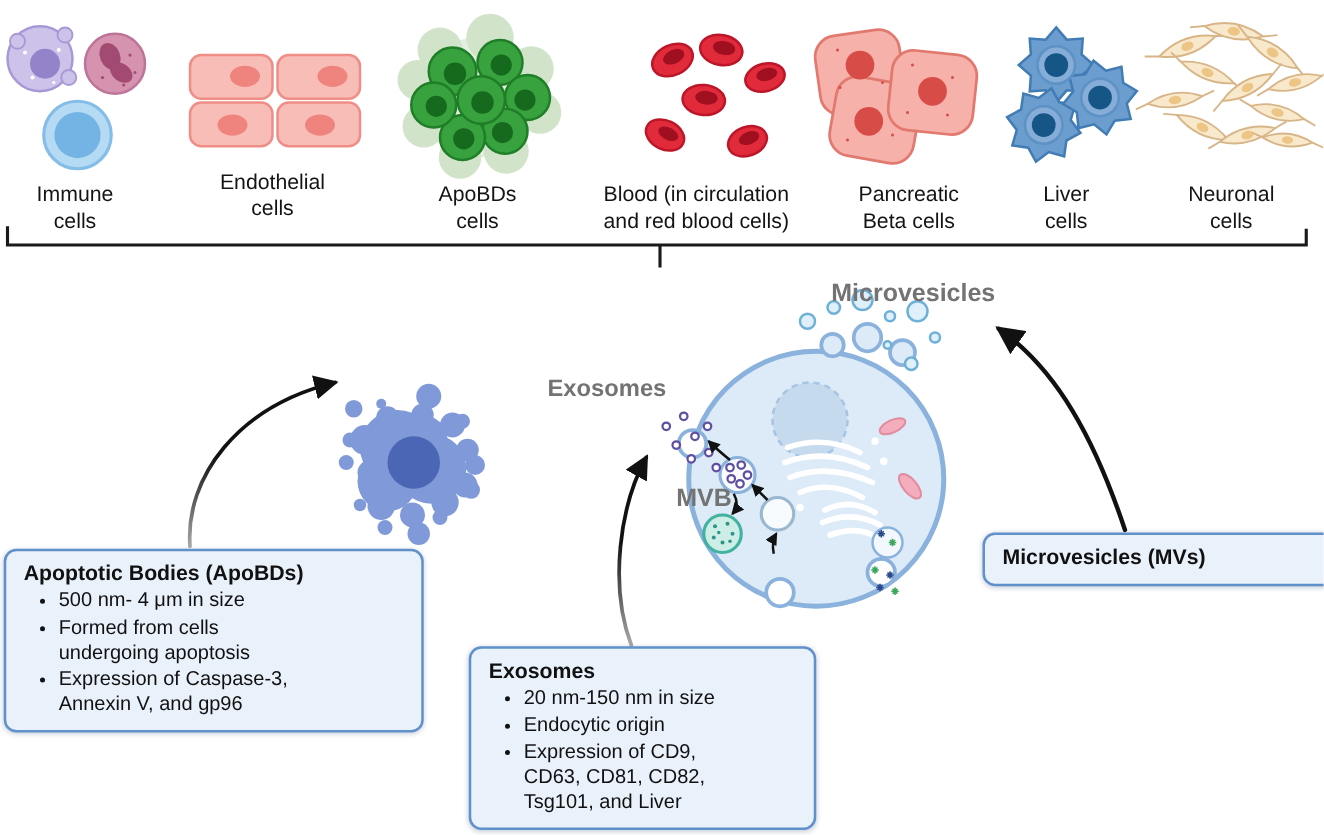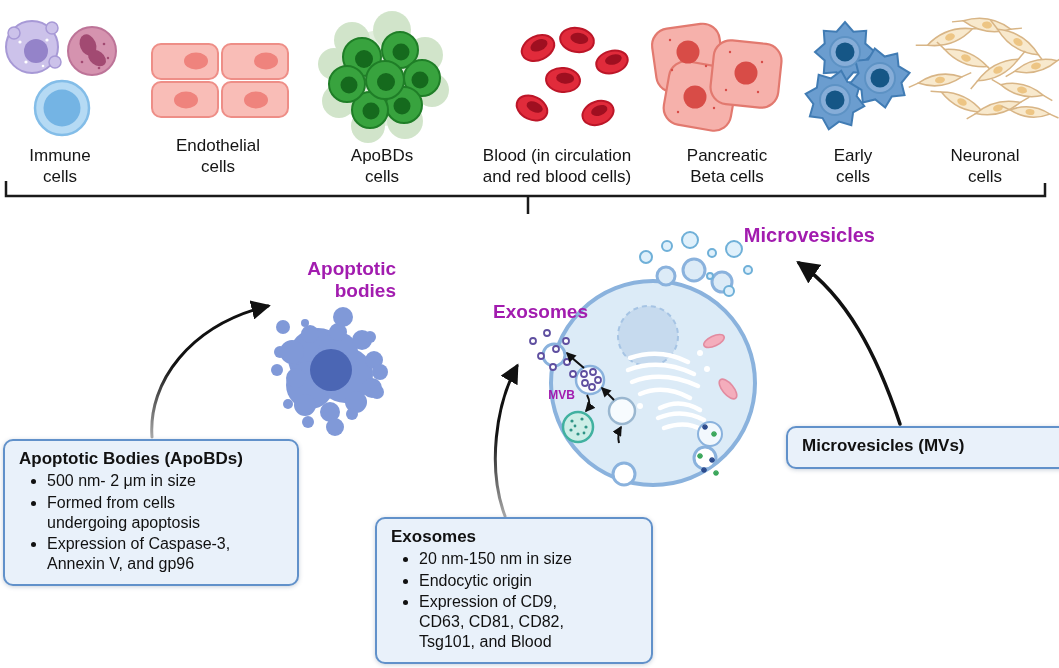--- a/index.html
+++ b/index.html
@@ -1,22 +1,22 @@
 <!DOCTYPE html>
 <html><head>
 <meta charset="utf-8">
 <style>
   html,body{margin:0;padding:0;background:#fff;}
   #canvas{position:relative;width:1059px;height:668px;background:#ffffff;overflow:hidden;
           font-family:"Liberation Sans",sans-serif;color:#111;}
   svg.layer{position:absolute;left:0;top:0;}
   .cell-label{position:absolute;transform:translateX(-50%);text-align:center;font-weight:normal;
               font-size:17px;line-height:1.22;white-space:pre-line;color:#141414;}
-  .ves-label{position:absolute;transform:translateX(-50%);text-align:right;font-weight:bold;
-             white-space:pre-line;color:#a21caf;}
+  .ves-label{position:absolute;transform:translateX(-50%);text-align:left;font-weight:bold;
+             white-space:pre-line;color:#737373;}
   .info-box{position:absolute;background:#e9f1fa;border:2px solid #6191ca;border-radius:10px;
             padding:7px 10px 9px 12px;box-shadow:0 1px 4px rgba(40,70,110,.25);box-sizing:border-box;}
   .info-box h3{margin:1px 0 2px 2px;font-size:17px;line-height:1.2;color:#111;}
   .info-box ul{margin:0;padding-left:30px;font-size:16px;line-height:1.26;}
   .info-box li{margin:1px 0;white-space:pre-line;}
 </style>
 </head>
 <body>
 
 <div id="canvas">
@@ -389,50 +389,48 @@
   <div class="cell-label" style="left:60px;top:146px;width:100px">Immune
 cells</div>
   <div class="cell-label" style="left:218px;top:136px;width:130px">Endothelial
 cells</div>
   <div class="cell-label" style="left:382px;top:146px;width:100px">ApoBDs
 cells</div>
   <div class="cell-label" style="left:557px;top:146px;width:210px">Blood (in circulation
 and red blood cells)</div>
   <div class="cell-label" style="left:727px;top:146px;width:130px">Pancreatic
 Beta cells</div>
-  <div class="cell-label" style="left:853px;top:146px;width:90px">Early
+  <div class="cell-label" style="left:853px;top:146px;width:90px">Liver
 cells</div>
   <div class="cell-label" style="left:985px;top:146px;width:110px">Neuronal
 cells</div>
 
-  <div class="ves-label" style="left:331px;top:258px;width:130px;font-size:19px;line-height:1.15">Apoptotic
-bodies</div>
   <div class="ves-label" style="left:513px;top:301px;width:150px;font-size:19px">Exosomes</div>
   <div class="ves-label" style="left:770px;top:224px;width:210px;font-size:20px">Microvesicles</div>
-  <div class="ves-label" style="left:545px;top:388px;width:60px;font-size:12px">MVB</div>
-
-  <div class="info-box" style="left:3px;top:439px;width:296px">
+  <div class="ves-label" style="left:571px;top:388px;width:60px;font-size:20px">MVB</div>
+
+  <div class="info-box" style="left:3px;top:439px;width:336px">
     <h3>Apoptotic Bodies (ApoBDs)</h3>
     <ul>
-      <li>500 nm- 2 μm in size</li>
+      <li>500 nm- 4 μm in size</li>
       <li>Formed from cells
 undergoing apoptosis</li>
       <li>Expression of Caspase-3,
 Annexin V, and gp96</li>
     </ul>
   </div>
 
   <div class="info-box" style="left:375px;top:517px;width:278px">
     <h3>Exosomes</h3>
     <ul>
       <li>20 nm-150 nm in size</li>
       <li>Endocytic origin</li>
       <li>Expression of CD9,
 CD63, CD81, CD82,
-Tsg101, and Blood</li>
+Tsg101, and Liver</li>
     </ul>
   </div>
 
   <div class="info-box" style="left:786px;top:426px;width:291px">
     <h3>Microvesicles (MVs)</h3>
   </div>
 
 </div>
 
 </body></html>

